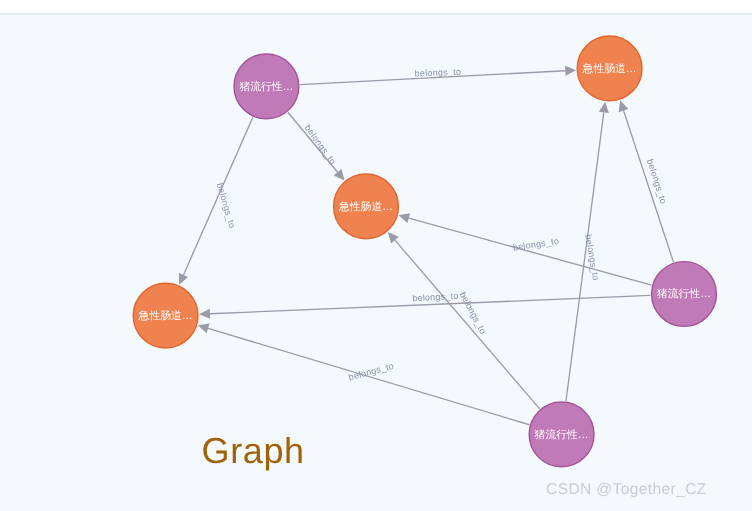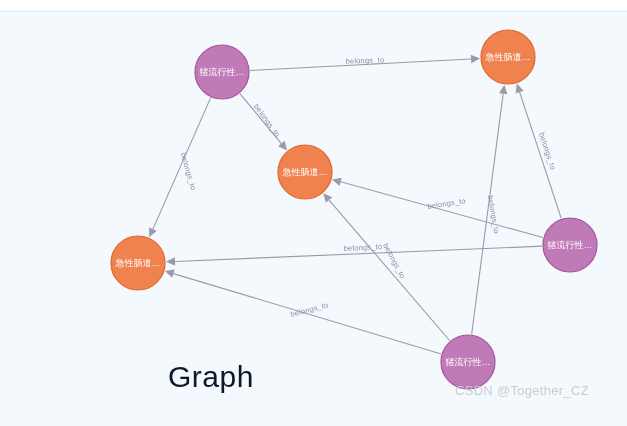--- a/index.html
+++ b/index.html
@@ -68,29 +68,29 @@
     fill: #ffffff;
     text-anchor: middle;
     dominant-baseline: middle;
   }
   #graph-title {
     position: absolute;
     left: 168px;
     top: 362px;
     font-family: "Liberation Sans", sans-serif;
     font-size: 30px;
-    color: #0f172a;
+    color: #a16207;
     letter-spacing: 0.5px;
     line-height: 1;
     user-select: none;
   }
   #watermark {
     position: absolute;
     left: 455px;
-    top: 383px;
+    top: 400px;
     font-family: "Liberation Sans", sans-serif;
     font-size: 13px;
     color: #c9ccd4;
     letter-spacing: 0.3px;
     user-select: none;
   }
 </style>
 </head>
 <body>
 

